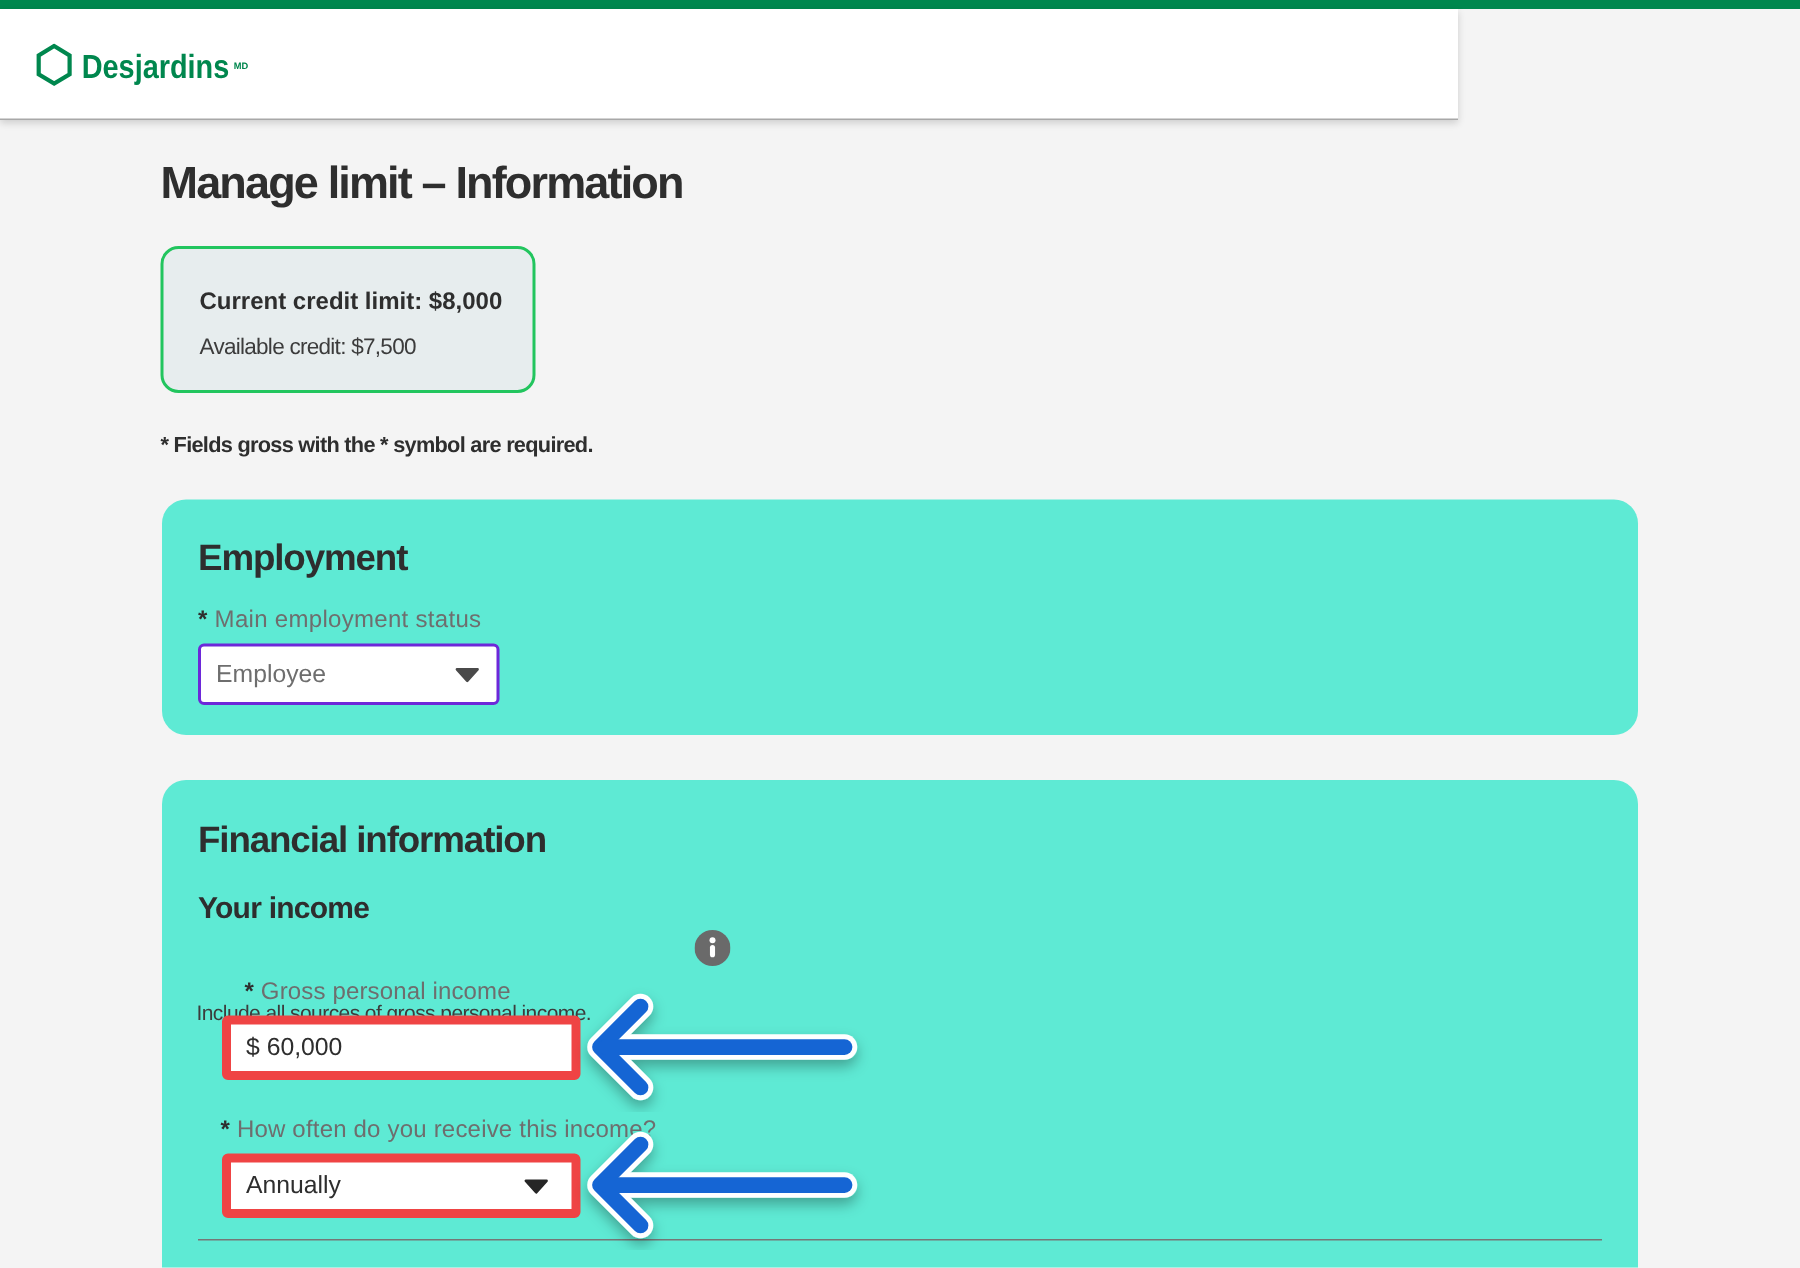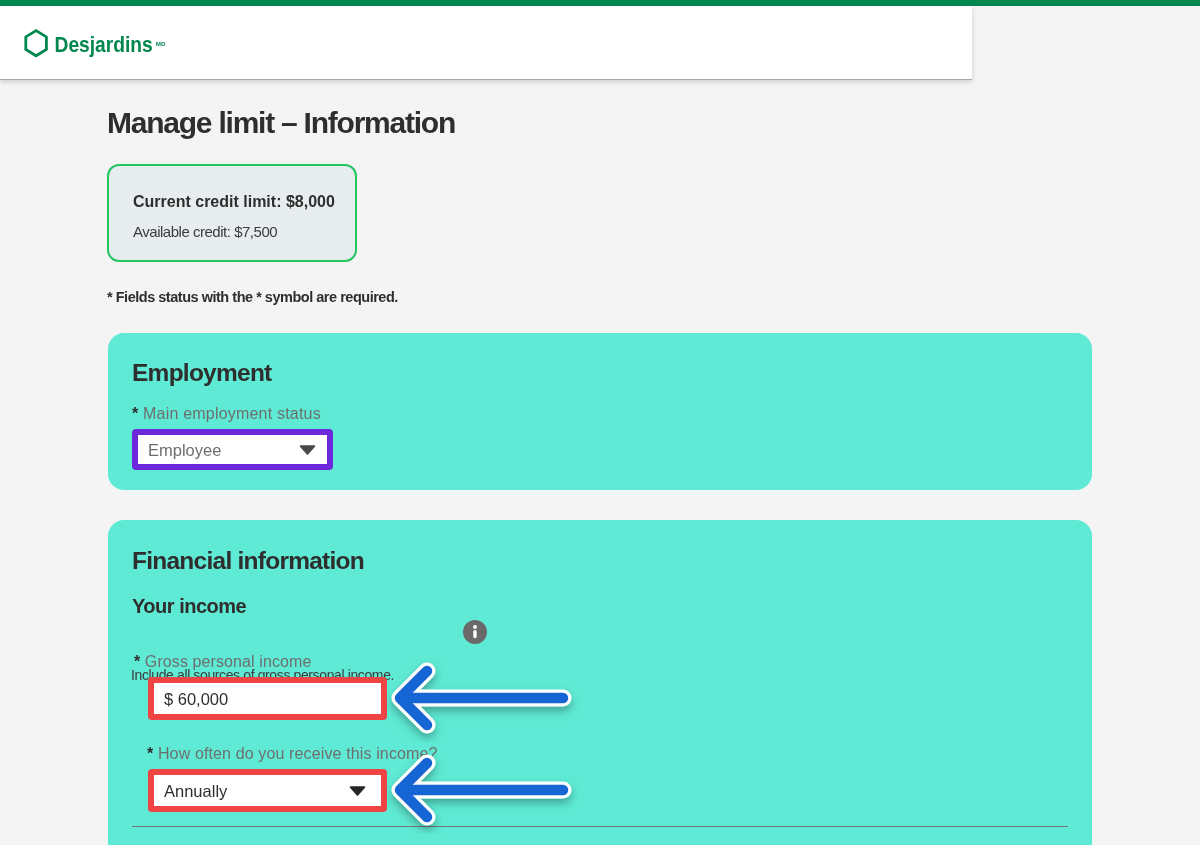--- a/index.html
+++ b/index.html
@@ -27,31 +27,31 @@
 
   .card { position:absolute; left:108px; width:984px; background:#5eead4; border-radius:16px; }
   .card1 { top:333px; height:157px; }
   .card2 { top:520px; height:420px; }
   .h2 { position:absolute; left:24px; font-size:24.5px; font-weight:bold; color:#2e2e2e; letter-spacing:-0.75px; }
   .lbl { font-size:16px; color:#6e6e6e; }
   .lbl b { color:#2e2e2e; font-weight:bold; }
 
   .selbox { position:absolute; background:#fff; border-radius:4px; }
   .selbox .txt { position:absolute; left:10px; top:50%; transform:translateY(-50%); font-size:16.5px; }
-  .gray { border:6px solid #6d28d9; }
+  .gray { border:2px solid #6d28d9; }
   .green { border:6px solid #ef4444; }
   .tri { position:absolute; top:50%; transform:translateY(-50%); }
 
   .c1lbl { position:absolute; left:24px; top:71.5px; letter-spacing:0.2px; }
   .c1sel { left:24px; top:96px; width:201px; height:41px; }
 
   .h3 { position:absolute; left:24px; top:75px; font-size:20px; letter-spacing:-0.5px; font-weight:bold; color:#2e2e2e; }
   .inc { position:absolute; left:23px; top:103px; font-size:14px; letter-spacing:-0.38px; color:#3c3c3c;margin-top:44px; }
   .infoicon { position:absolute; left:355px; top:100px; }
-  .f1lbl { position:absolute; left:26px; top:133px; letter-spacing:0.1px; }
+  .f1lbl { position:absolute; left:55px; top:133px; letter-spacing:0.1px; }
   .f1inp { left:40px; top:157px; width:239px; height:43px; }
   .f2lbl { position:absolute; left:39px; top:225px; letter-spacing:0.13px;text-align:center; }
   .f2sel { left:40px; top:249px; width:239px; height:43px; }
   .divider { position:absolute; left:24px; top:306px; width:936px; height:0; border-top:1px solid #767676; }
 
   .arrows { position:absolute; left:0; top:0; width:1200px; height:845px; pointer-events:none; }
 </style>
 </head>
 <body>
   <div class="topbar"></div>
@@ -63,21 +63,21 @@
     </svg>
   </div>
 
   <div class="h1">Manage limit – Information</div>
 
   <div class="infobox">
     <div class="l1">Current credit limit: $8,000</div>
     <div class="l2">Available credit: $7,500</div>
   </div>
 
-  <div class="req">* Fields status with the * symbol are required.</div>
+  <div class="req">* Fields gross with the * symbol are required.</div>
 
   <div class="card card1">
     <div class="h2" style="top:25.5px;">Employment</div>
     <div class="lbl c1lbl"><b>*</b> Main employment status</div>
     <div class="selbox gray c1sel">
       <span class="txt" style="color:#6e6e6e;">Employee</span>
       <svg class="tri" style="right:11px;" width="17" height="10" viewBox="0 0 17 10">
         <path d="M1.6 1.2 L15.4 1.2 L8.5 8.9 Z" fill="#4a4a4a" stroke="#4a4a4a" stroke-width="1.7" stroke-linejoin="round"></path>
       </svg>
     </div>

